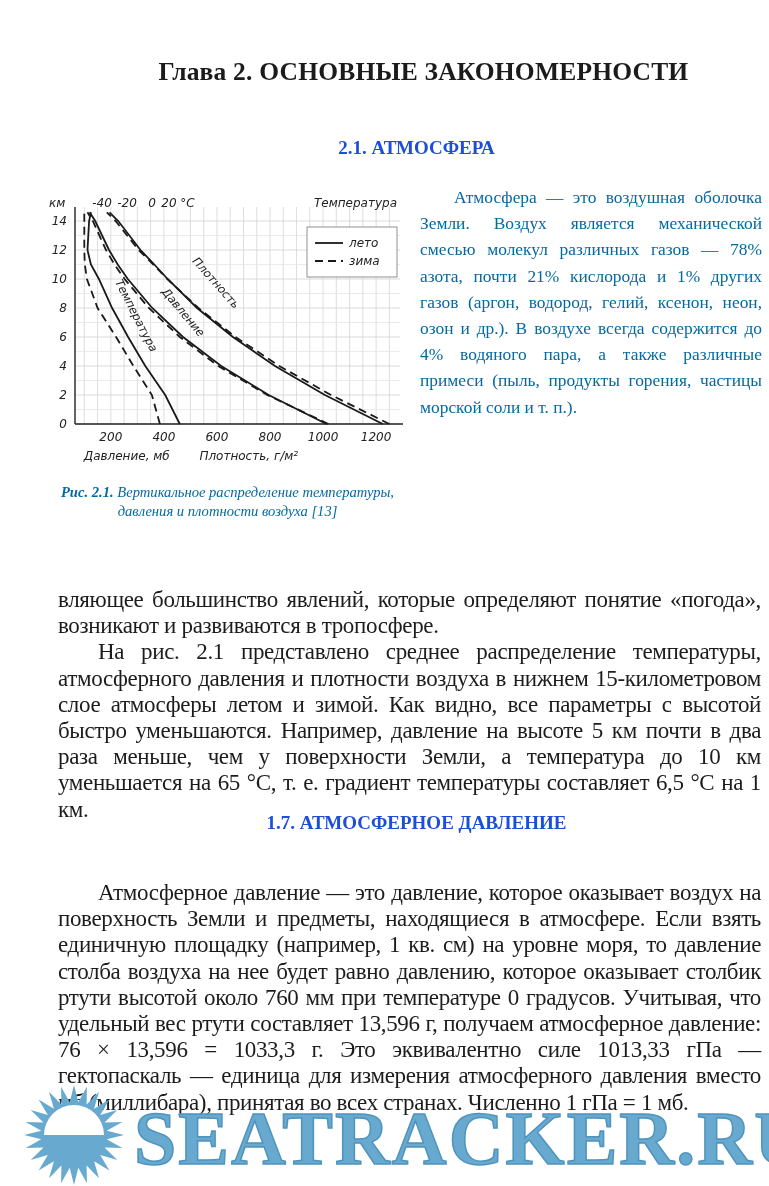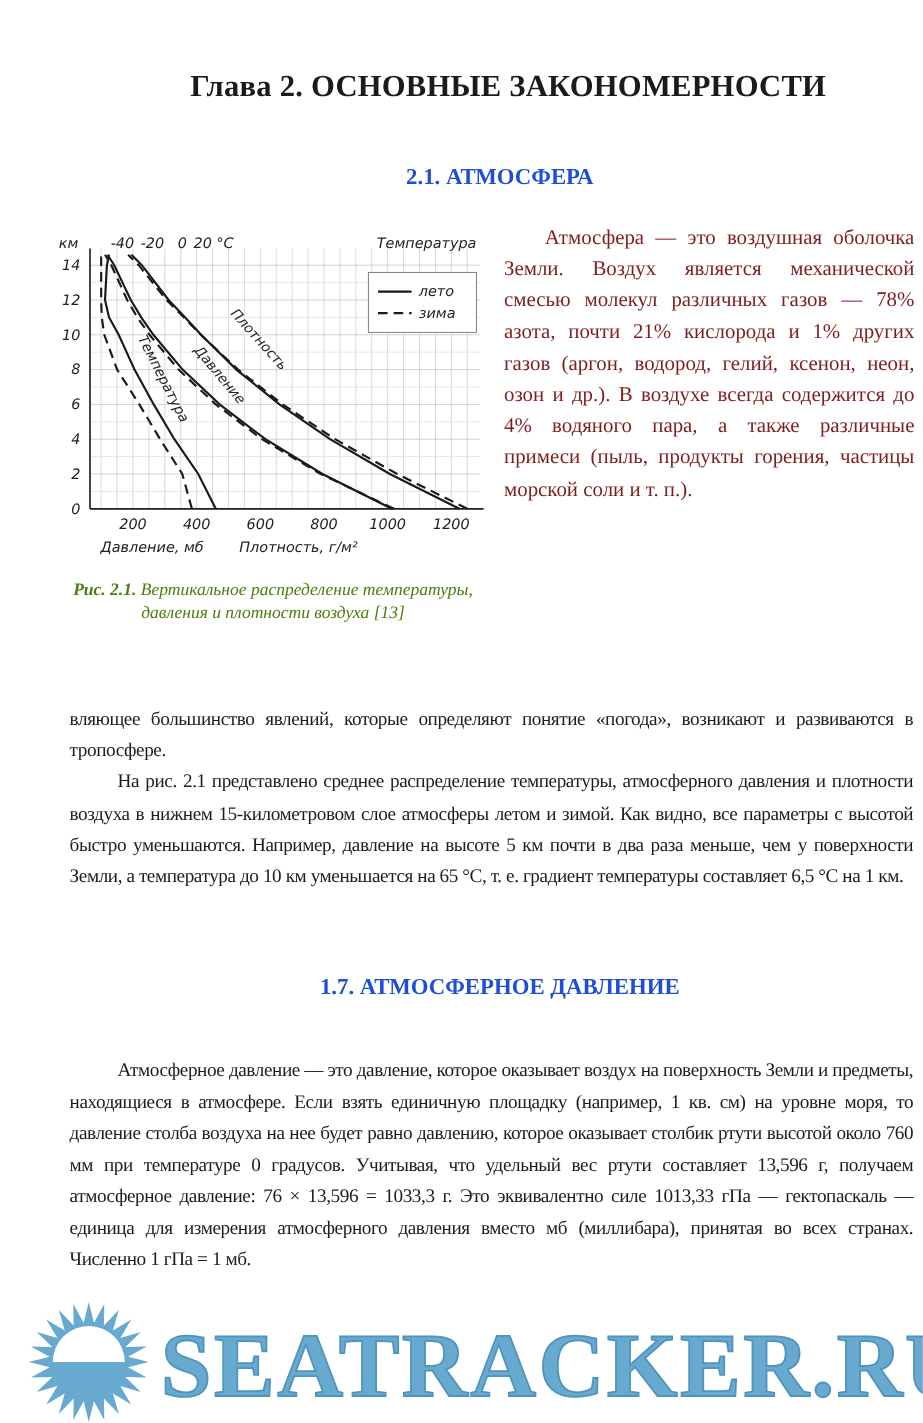--- a/index.html
+++ b/index.html
@@ -17,33 +17,33 @@
     padding-left: 40px;
     margin-left: 12px;
   }
   #sec1 { top: 137px; }
   #sec2 { top: 812px; }
 
   .figure { position: absolute; left: 45px; top: 185px; width: 365px; height: 290px; }
   .figure svg { position: absolute; left: 0; top: 0; }
   .fig-caption {
     position: absolute; left: 55px; top: 483px; width: 345px; text-align: center;
-    font-family: "Liberation Serif", serif; font-style: italic; font-size: 14.6px; line-height: 19px; color: #4d7c0f;
+    font-family: "Liberation Serif", serif; font-style: italic; font-size: 14.6px; line-height: 19px; color: #0369a1;
   }
   .fig-caption b { font-weight: bold; }
 
   .col-text {
     position: absolute; left: 420px; top: 184px; width: 342px;
-    font-size: 17.4px; line-height: 26.2px; text-align: justify; color: #7f1d1d;
+    font-size: 17.4px; line-height: 26.2px; text-align: justify; color: #0369a1;
   }
   .col-text p { text-indent: 34px; }
 
   .full-text {
     position: absolute; left: 58px; width: 703px;
-    font-size: 16px; line-height: 26.2px; text-align: justify; color: #1c1c1c;
+    font-size: 23px; line-height: 26.2px; text-align: justify; color: #1c1c1c;
     font-family: "Liberation Serif", serif; letter-spacing: -0.35px;
   }
   .full-text p.ind { text-indent: 40px; }
   #block1 { top: 587px; }
   #block2 { top: 880px; }
 
   .page-number { position: absolute; left: 76px; top: 1122px; font-size: 18px; color: #2b4d66; z-index: 1; }
 
   .watermark { position: absolute; left: 16px; top: 1085px; width: 769px; height: 101px; z-index: 2; pointer-events: none; }
   .wm-text {

